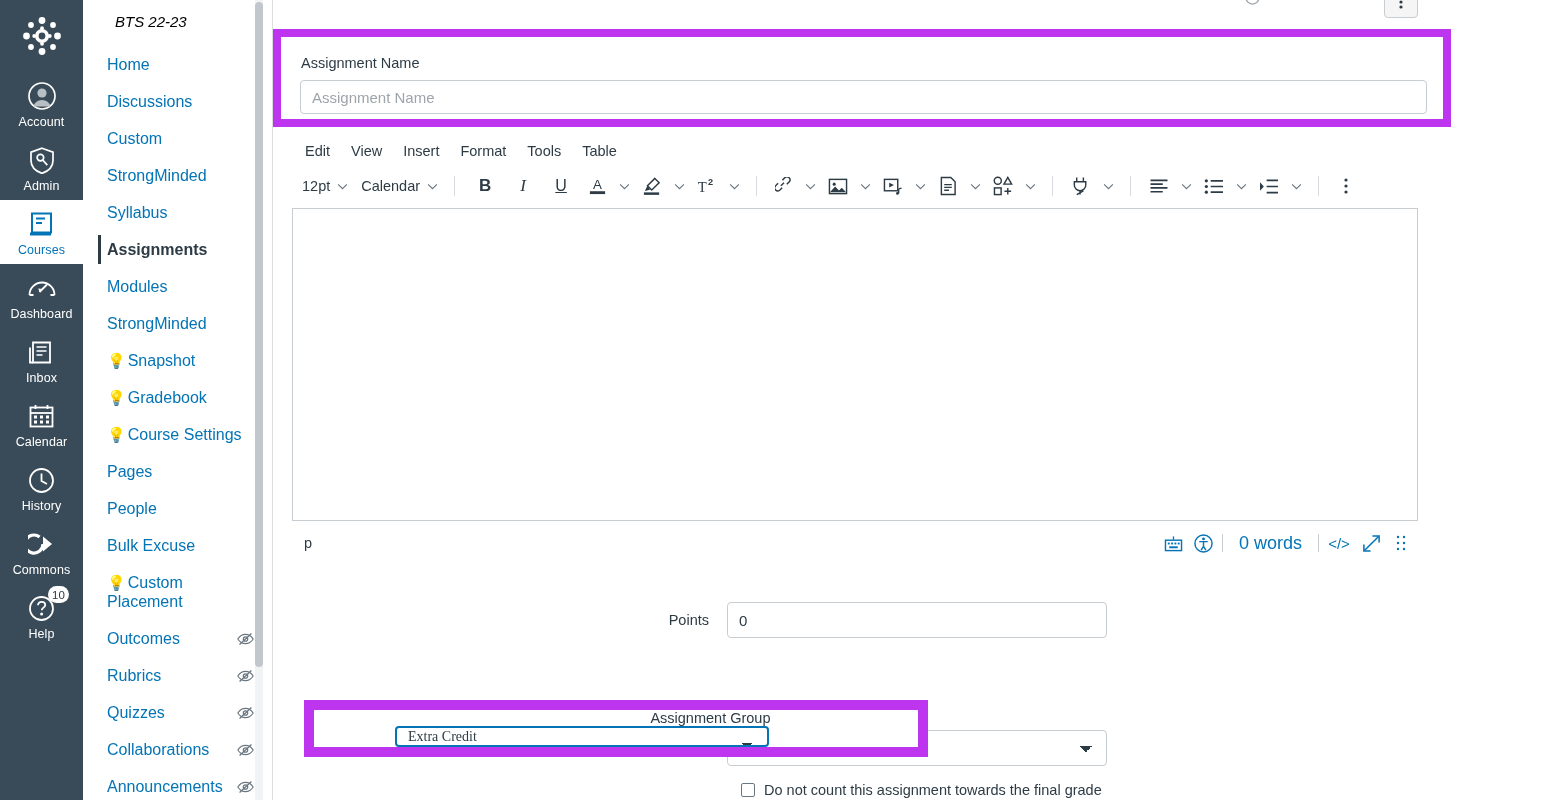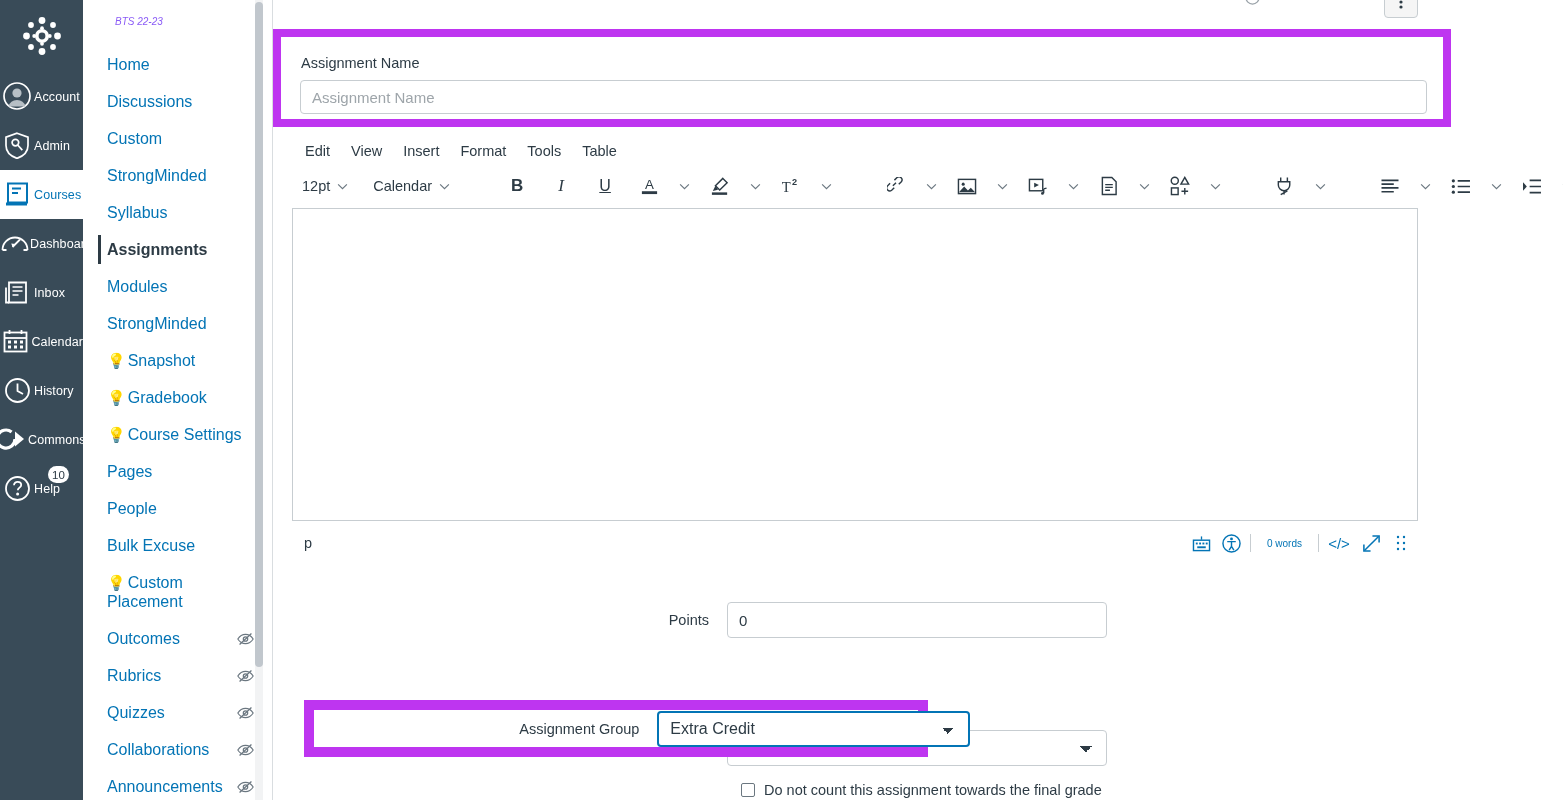--- a/index.html
+++ b/index.html
@@ -19,21 +19,21 @@
     background: #394B58;
     flex: 0 0 83px;
     position: relative;
     overflow: hidden;
   }
   .gn-logo {
     height: 72px;
     display: flex; align-items: center; justify-content: center;
   }
   .gn-item {
-    display: flex; flex-direction: row; align-items: center; justify-content: flex-start;
+    display: flex; flex-direction: column; align-items: center; justify-content: flex-start;
     padding: 7px 0 6px 0;
     color: #ffffff;
     text-decoration: none;
     position: relative;
   }
   .gn-item .gn-ico {
     width: 34px; height: 34px;
     display: flex; align-items: center; justify-content: center;
     margin-bottom: 2px;
   }
@@ -59,23 +59,23 @@
   .course-nav {
     width: 190px; flex: 0 0 190px;
     height: 800px;
     background: #ffffff;
     border-right: 1px solid #d9dde0;
     padding-top: 14px;
     position: relative;
     overflow: hidden;
   }
   .course-term {
-    font-size: 10px;
+    font-size: 15px;
     font-style: italic;
-    color: #8b5cf6;
+    color: #000000;
     padding-left: 32px;
     margin-bottom: 16px;
     line-height: 16px;
   }
   .cn-item {
     display: block;
     font-size: 16px;
     line-height: 19px;
     color: #0374B5;
     text-decoration: none;
@@ -191,21 +191,21 @@
     font-size: 14.5px;
     color: #2D3B45;
     padding: 3px 9px;
     border-radius: 3px;
     line-height: 18px;
   }
   .rce-toolbar {
     display: flex; align-items: center;
     height: 40px;
     padding-left: 4px;
-    gap: 16px;
+    gap: 4px;
     flex-wrap: nowrap;
   }
   .tb-group { display: flex; align-items: center; }
   .tb-btn {
     height: 28px;
     min-width: 28px;
     display: flex; align-items: center; justify-content: center;
     color: #2D3B45;
     padding: 0 3px;
     border-radius: 3px;
@@ -249,21 +249,21 @@
     display: flex; align-items: center;
     gap: 0px;
     color: #0374B5;
   }
   .rs-ico {
     width: 30px; height: 28px;
     display: flex; align-items: center; justify-content: center;
     color: #0374B5;
   }
   .rs-words {
-    font-size: 10px;
+    font-size: 18px;
     color: #0374B5;
     padding: 0 13px;
     white-space: nowrap;
   }
   .rs-sep {
     width: 1px; height: 18px;
     background: #c7cdd1;
     margin: 0 3px;
   }
 
@@ -308,37 +308,37 @@
     position: absolute;
     left: 31px; top: 55px;
     width: 624px; height: 57px;
     border: 10px solid #BE35F0;
     background: #ffffff;
     z-index: 2;
   }
   .hl-group-inner {
     position: absolute;
     left: 0; top: 0;
-    width: 656px; height: 37px;
-    display: flex; align-items: center;
+    width: 536px; height: 37px;
+    display: flex; align-items: center; flex-direction: column;
   }
   .hl-glabel {
     width: 413px;
     text-align: right;
     padding-right: 18px;
     font-size: 14.5px;
     color: #2D3B45;
   }
   .hl-gselect {
     width: 374px; height: 36px;
     border: 2px solid #0374B5;
     border-radius: 4px;
     background: #ffffff;
-    font-family: Liberation Sans, sans-serif;
-    font-size: 16px;
+    font-family: Liberation Serif, serif;
+    font-size: 14px;
     color: #2D3B45;
     padding: 0 11px;
     appearance: none;
     -webkit-appearance: none;
     background-image:
       linear-gradient(45deg, transparent 50%, #2D3B45 50%),
       linear-gradient(135deg, #2D3B45 50%, transparent 50%);
     background-position:
       calc(100% - 20px) 15px,
       calc(100% - 14px) 15px;

